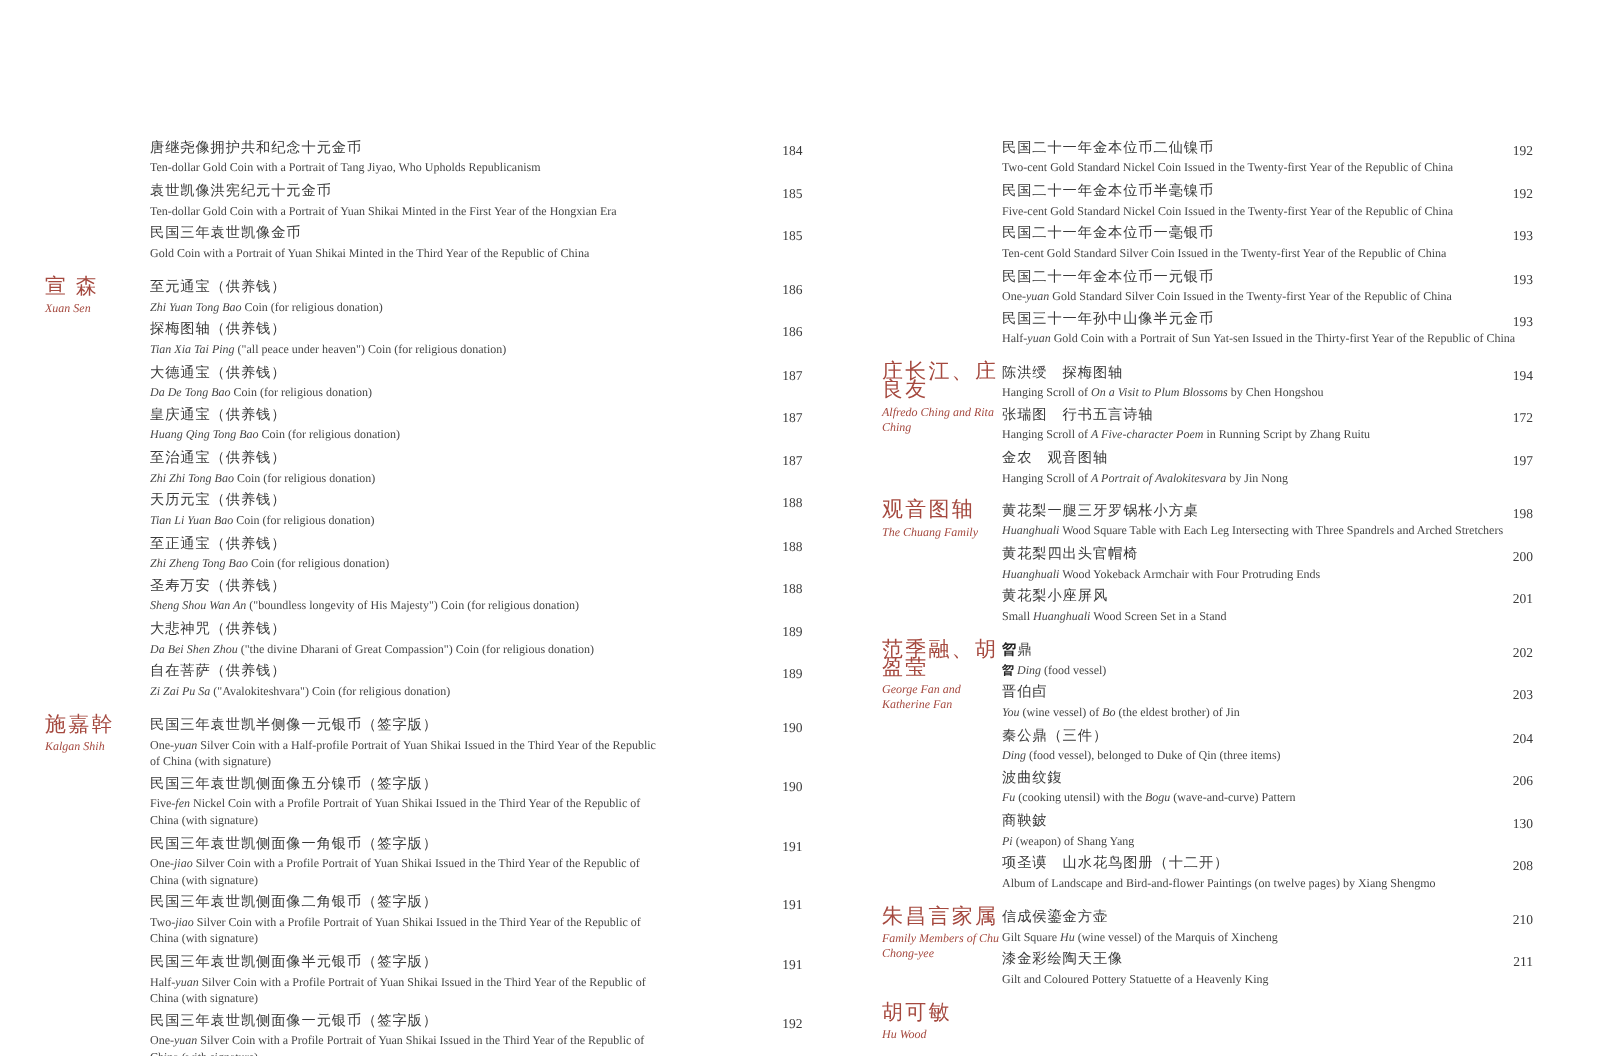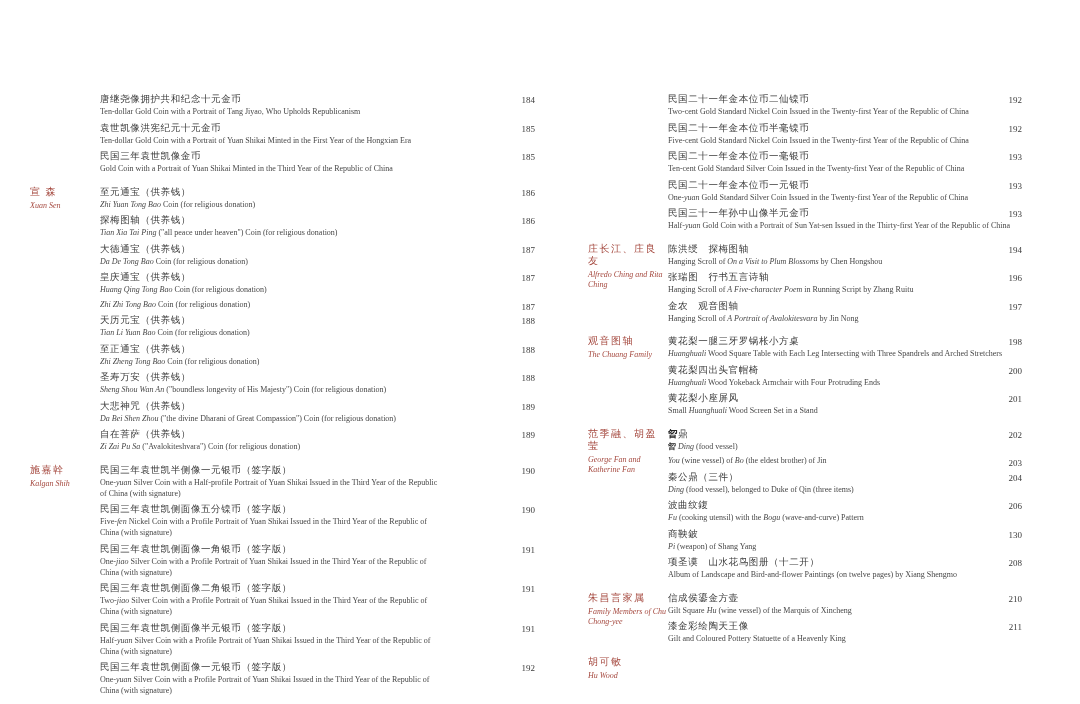--- a/index.html
+++ b/index.html
@@ -16,21 +16,21 @@
   .col-left  { left: 30px;  width: 505px; }
   .col-right { left: 588px; width: 434px; }
 
   .section { display: flex; align-items: flex-start; margin-top: 7px; }
   .section.first { margin-top: 0; }
 
   .sec-label { flex: 0 0 70px; padding-top: 1px; }
   .col-right .sec-label { flex: 0 0 80px; }
   .sec-label-zh {
     color: #a5493f;
-    font-size: 10px;
+    font-size: 14px;
     letter-spacing: 1.5px;
     line-height: 12px;
   }
   .sec-label-en {
     color: #a5493f;
     font-style: italic;
     font-size: 8px;
     line-height: 10px;
     margin-top: 3px;
     padding-right: 2px;
@@ -111,20 +111,21 @@
             <div class="entry-zh">大德通宝（供养钱）</div>
             <div class="page-num">187</div>
             <div class="entry-en"><i>Da De Tong Bao</i> Coin (for religious donation)</div>
           </div>
           <div class="entry">
             <div class="entry-zh">皇庆通宝（供养钱）</div>
             <div class="page-num">187</div>
             <div class="entry-en"><i>Huang Qing Tong Bao</i> Coin (for religious donation)</div>
           </div>
           <div class="entry">
+            <div class="entry-zh">至治通宝（供养钱）</div>
             <div class="page-num">187</div>
             <div class="entry-en"><i>Zhi Zhi Tong Bao</i> Coin (for religious donation)</div>
           </div>
           <div class="entry">
             <div class="entry-zh">天历元宝（供养钱）</div>
             <div class="page-num">188</div>
             <div class="entry-en"><i>Tian Li Yuan Bao</i> Coin (for religious donation)</div>
           </div>
           <div class="entry">
             <div class="entry-zh">至正通宝（供养钱）</div>
@@ -224,21 +225,21 @@
           <div class="sec-label-en">Alfredo Ching and Rita Ching</div>
         </div>
         <div class="sec-entries">
           <div class="entry">
             <div class="entry-zh">陈洪绶　探梅图轴</div>
             <div class="page-num">194</div>
             <div class="entry-en">Hanging Scroll of <i>On a Visit to Plum Blossoms</i> by Chen Hongshou</div>
           </div>
           <div class="entry">
             <div class="entry-zh">张瑞图　行书五言诗轴</div>
-            <div class="page-num">196</div>
+            <div class="page-num">172</div>
             <div class="entry-en">Hanging Scroll of <i>A Five-character Poem</i> in Running Script by Zhang Ruitu</div>
           </div>
           <div class="entry">
             <div class="entry-zh">金农　观音图轴</div>
             <div class="page-num">197</div>
             <div class="entry-en">Hanging Scroll of <i>A Portrait of Avalokitesvara</i> by Jin Nong</div>
           </div>
         </div>
       </div>
       <div class="section">
@@ -269,20 +270,21 @@
           <div class="sec-label-zh">范季融、胡盈莹</div>
           <div class="sec-label-en">George Fan and Katherine Fan</div>
         </div>
         <div class="sec-entries">
           <div class="entry">
             <div class="entry-zh"><b>曶</b>鼎</div>
             <div class="page-num">202</div>
             <div class="entry-en"><b>曶</b> <i>Ding</i> (food vessel)</div>
           </div>
           <div class="entry">
+            <div class="entry-zh">晋伯卣</div>
             <div class="page-num">203</div>
             <div class="entry-en"><i>You</i> (wine vessel) of <i>Bo</i> (the eldest brother) of Jin</div>
           </div>
           <div class="entry">
             <div class="entry-zh">秦公鼎（三件）</div>
             <div class="page-num">204</div>
             <div class="entry-en"><i>Ding</i> (food vessel), belonged to Duke of Qin (three items)</div>
           </div>
           <div class="entry">
             <div class="entry-zh">波曲纹鍑</div>

